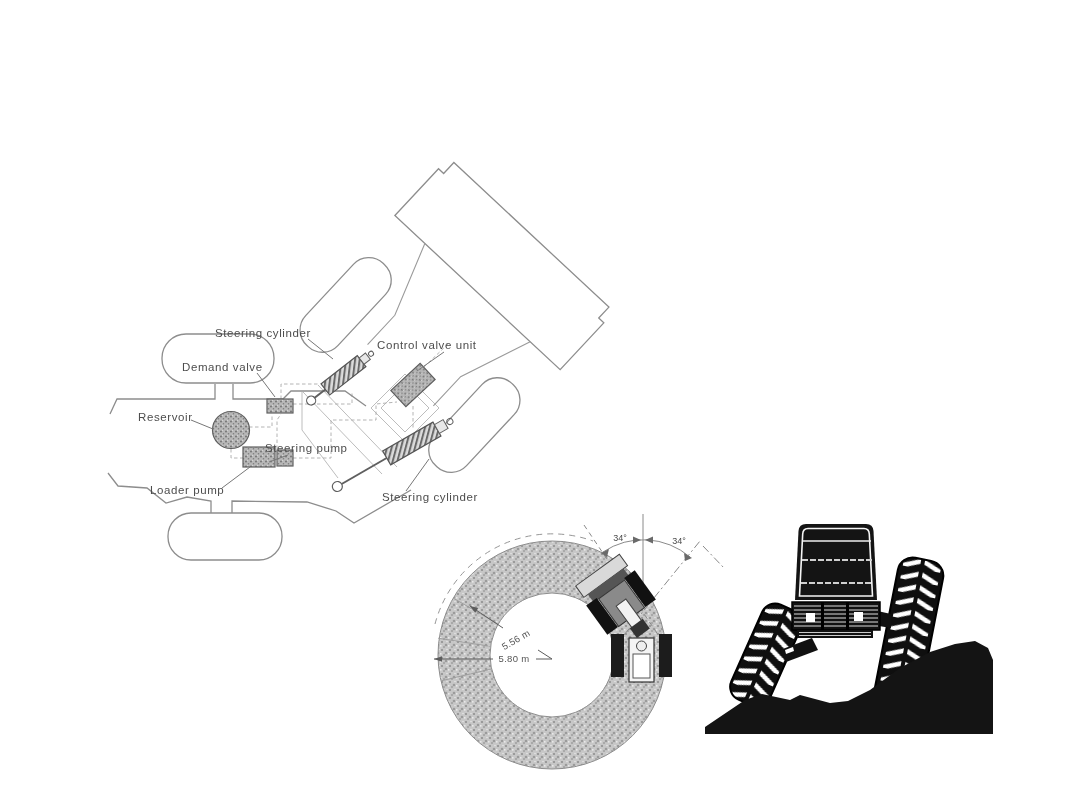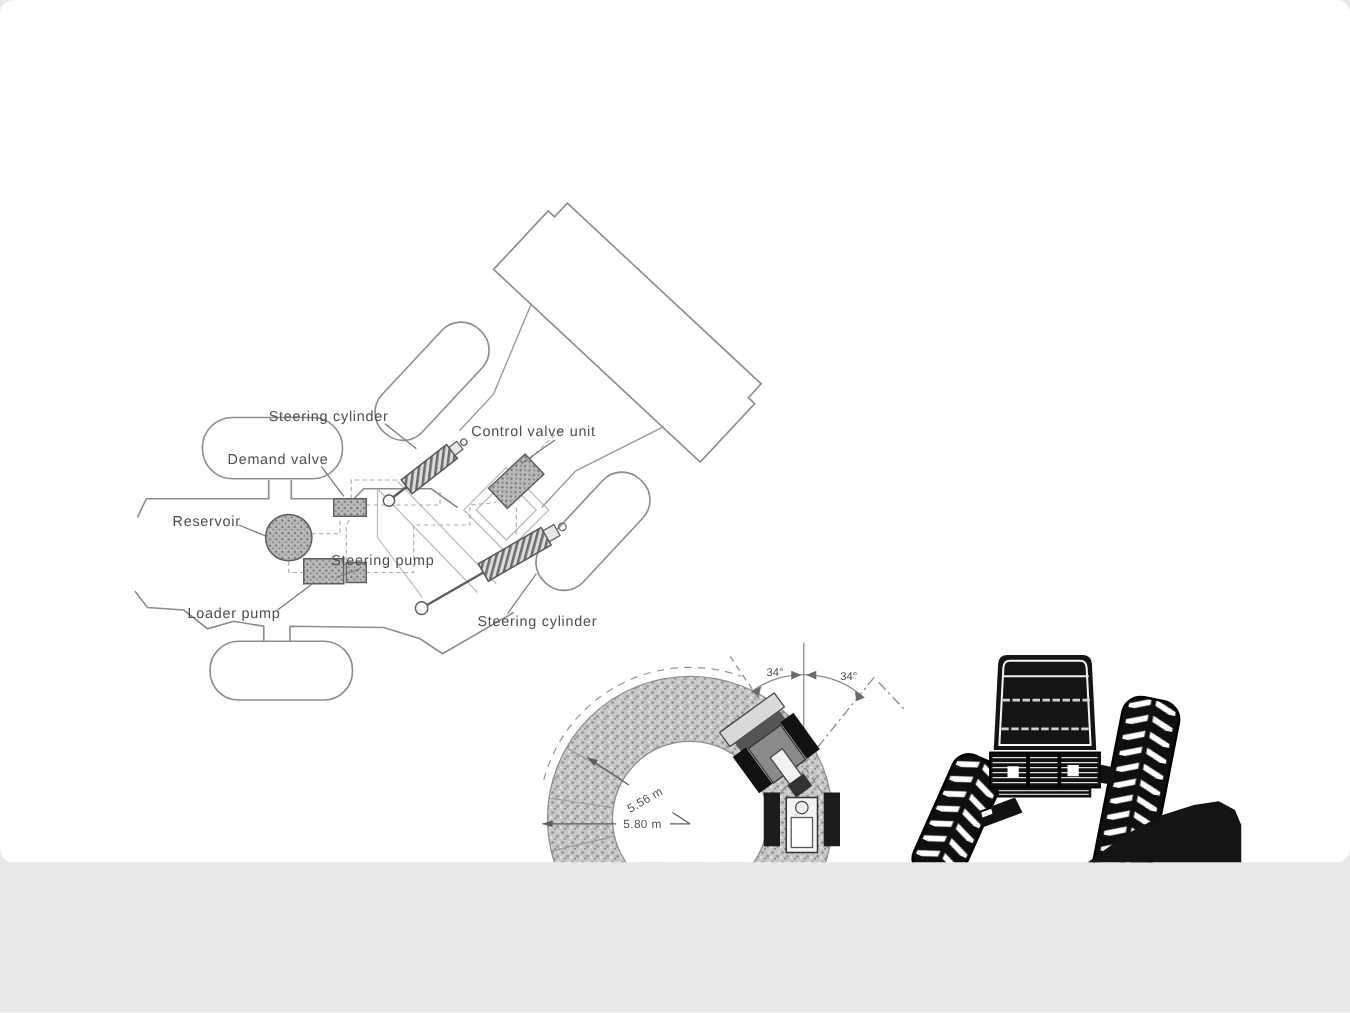--- a/index.html
+++ b/index.html
@@ -1,17 +1,17 @@
 <!DOCTYPE html>
 <html><head>
 <meta charset="utf-8">
 <style>
   html,body{margin:0;padding:0;background:#e8e8e8;}
-  #page{position:relative;width:1080px;height:690px;background:#ffffff;overflow:hidden;
-        font-family:"Liberation Sans", sans-serif;border-radius:11px;}
+  #page{position:relative;width:1080px;height:810px;background:#ffffff;overflow:hidden;
+        font-family:"Liberation Sans", sans-serif;}
   svg{display:block;}
   text{font-family:"Liberation Sans", sans-serif;fill:#4d4d4d;}
   .lbl{font-size:11.5px;letter-spacing:0.6px;}
   .dim{font-size:9.5px;letter-spacing:0.3px;fill:#555;}
   .ang{font-size:9px;fill:#4a4a4a;}
 </style>
 </head>
 <body>
 
 <div id="page">

